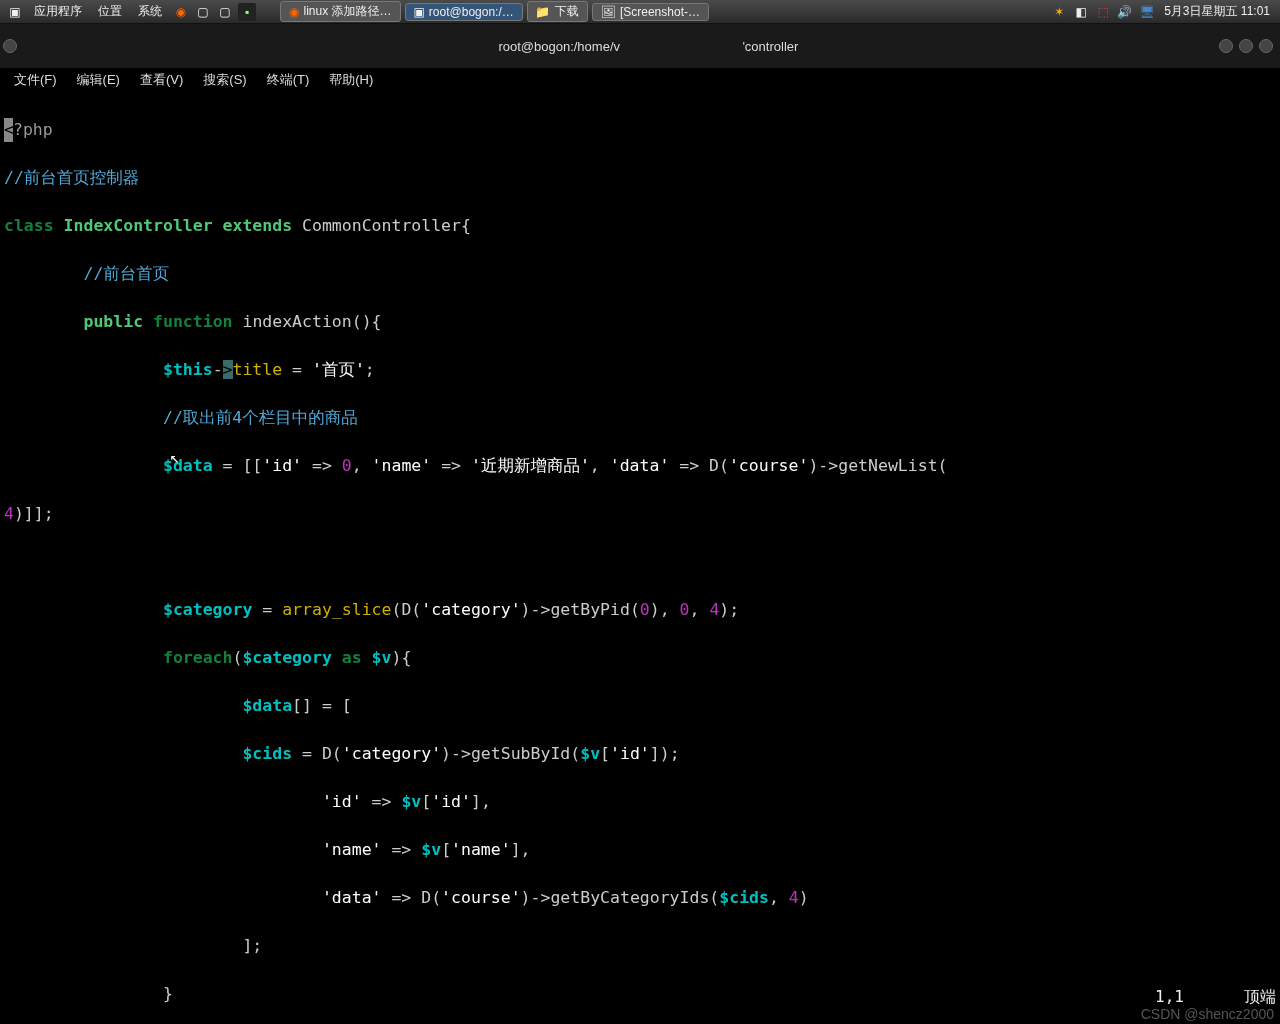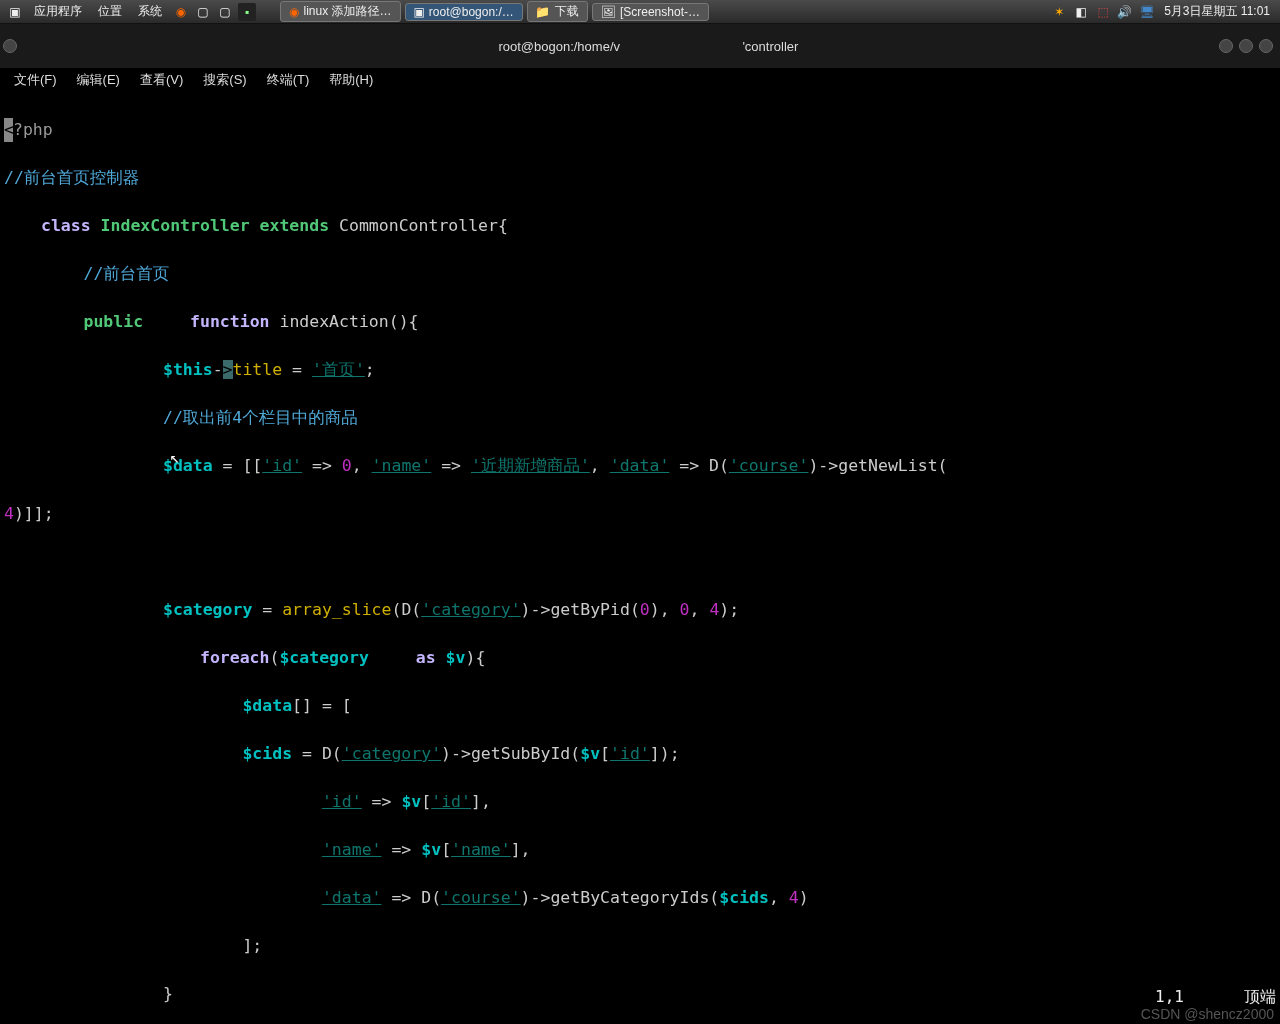--- a/index.html
+++ b/index.html
@@ -37,25 +37,25 @@
 .menubar {
   height:24px; background:#000; display:flex; align-items:center;
   font-family:sans-serif; font-size:13px; color:#ddd; padding-left:4px;
 }
 .menu-item { padding:0 10px; cursor:pointer; }
 .editor {
   padding:2px 4px; line-height:24px; white-space:pre;
   font-size:16.5px; letter-spacing:0px;
 }
 .cursor-line { display:inline-block; background:#888; color:#000; width:9px; }
-.c-kw { color:#c4b5fd; font-weight:bold;margin-left:37px; }
+.c-kw { color:#15803d; font-weight:bold; }
 .c-cls { color:#50c878; font-weight:bold; }
 .c-cmt { color:#4fa8d8; }
 .c-var { color:#00c0c0; font-weight:bold; }
-.c-str { color:#0f766e;text-decoration:underline; }
+.c-str { color:#ffffff; }
 .c-num { color:#c030c0; }
 .c-thin { color:#999; }
 .c-op { color:#ccc; }
 .c-y { color:#d0b000;margin-top:40px; }
 .cursor-block { background:#3a6a6a; color:#000; }
 .statusbar {
   position:absolute; bottom:16px; right:4px;
   color:#eee; font-size:16px; display:flex; gap:60px;
 }
 .watermark {

